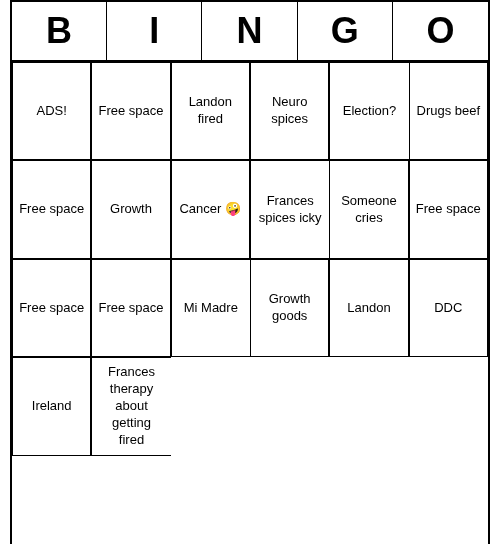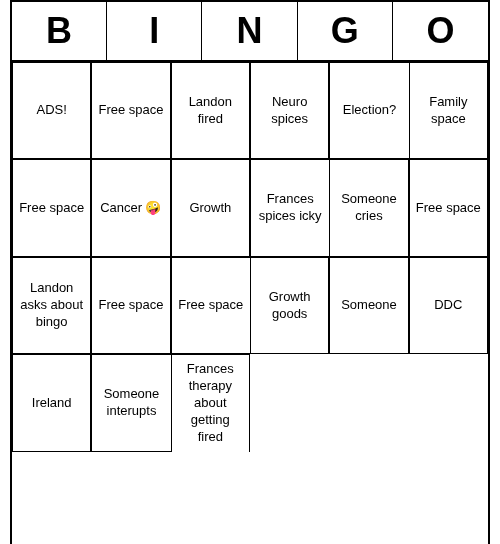--- a/index.html
+++ b/index.html
@@ -65,30 +65,29 @@
       <div class="bingo-letter">N</div>
       <div class="bingo-letter">G</div>
       <div class="bingo-letter">O</div>
     </div>
   <div class="bingo-grid">
   <div class="bingo-cell">ADS!</div>
       <div class="bingo-cell">Free space</div>
       <div class="bingo-cell">Landon fired</div>
       <div class="bingo-cell">Neuro spices</div>
       <div class="bingo-cell">Election?</div>
-      <div class="bingo-cell">Family space</div>
+      <div class="bingo-cell">Drugs beef</div>
       <div class="bingo-cell">Free space</div>
+      <div class="bingo-cell">Growth</div>
       <div class="bingo-cell">Cancer 🤪</div>
-      <div class="bingo-cell">Growth</div>
       <div class="bingo-cell">Frances spices icky</div>
       <div class="bingo-cell">Someone cries</div>
       <div class="bingo-cell">Free space</div>
-      <div class="bingo-cell">Landon asks about bingo</div>
       <div class="bingo-cell">Free space</div>
       <div class="bingo-cell">Free space</div>
+      <div class="bingo-cell">Mi Madre</div>
       <div class="bingo-cell">Growth goods</div>
-      <div class="bingo-cell">Someone</div>
+      <div class="bingo-cell">Landon</div>
       <div class="bingo-cell">DDC</div>
       <div class="bingo-cell">Ireland</div>
-      <div class="bingo-cell">Someone interupts</div>
       <div class="bingo-cell">Frances therapy about getting fired</div>
     </div>
 </div>
 
 </body></html>

